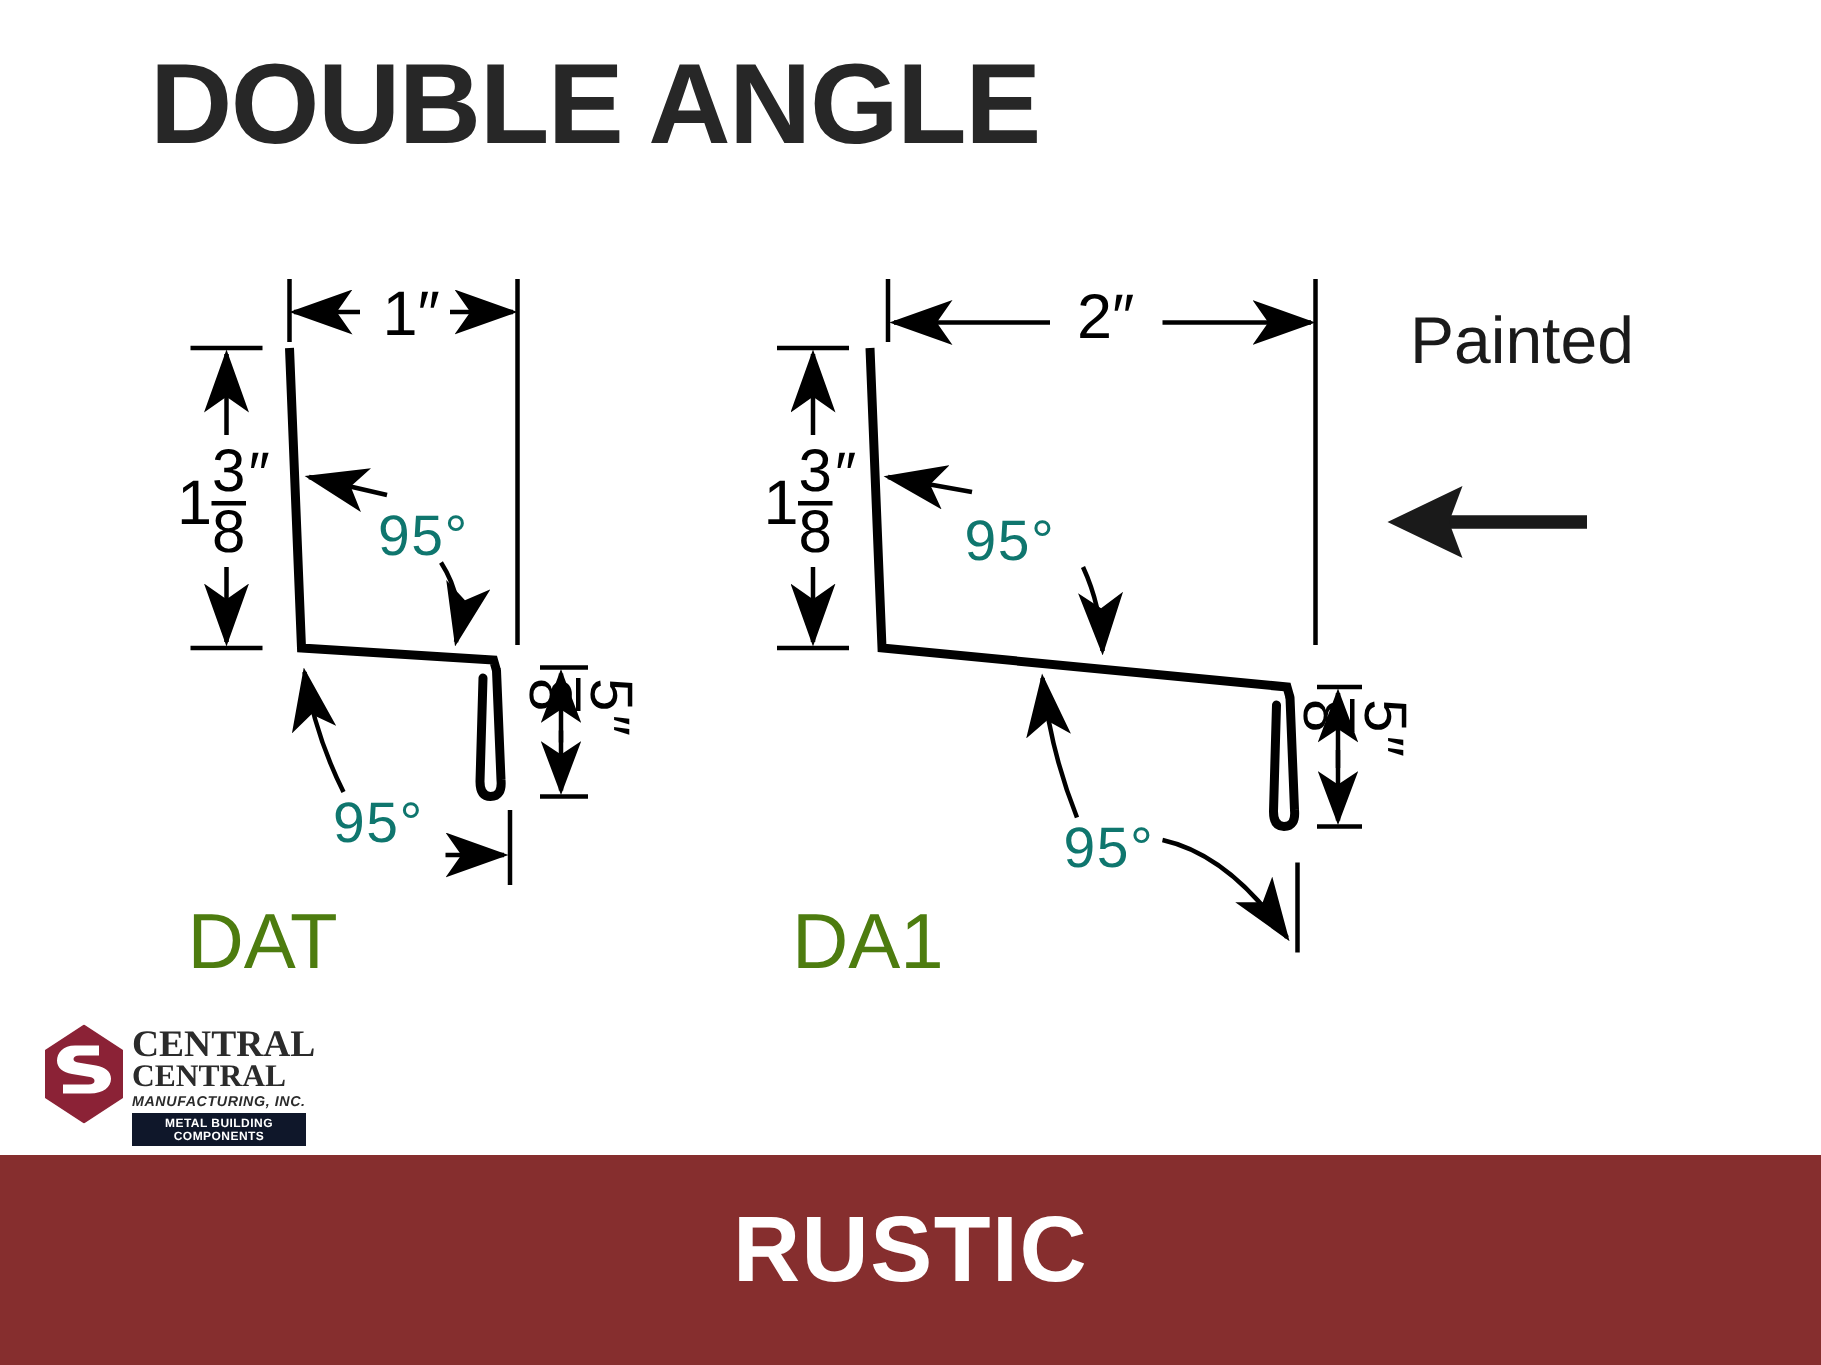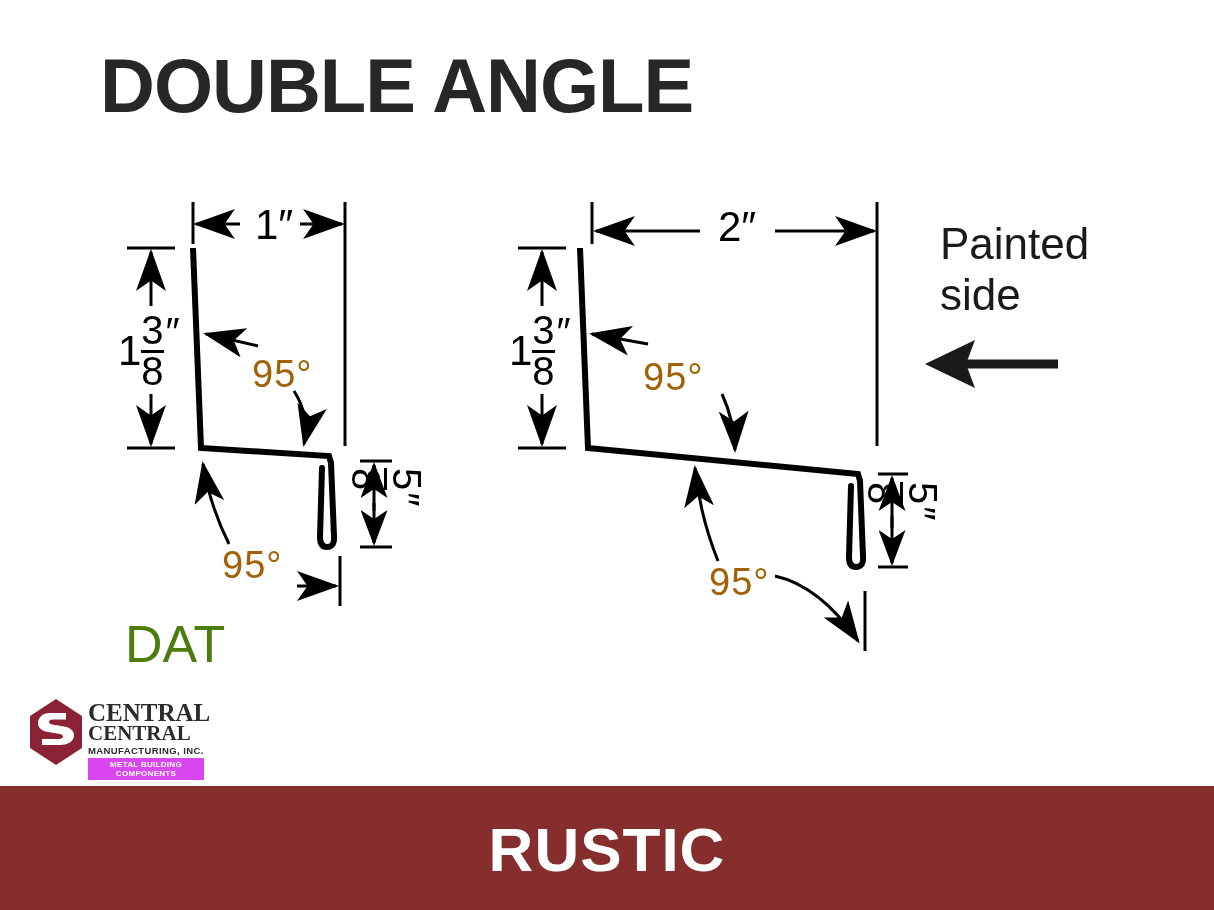--- a/index.html
+++ b/index.html
@@ -3,21 +3,21 @@
 <meta charset="utf-8">
 <style>
   html,body{margin:0;padding:0;}
   body{
     width:1214px;height:910px;
     background:#ffffff;
     font-family:"Liberation Sans", sans-serif;
     overflow:hidden;
     position:relative;
   }
-  #page{position:absolute;inset:0;margin-top:16px;}
+  #page{position:absolute;inset:0;}
 
   .title{
     position:absolute;
     left:100px; top:32px;
     font-size:76px;
     font-weight:bold;
     color:#272727;
     letter-spacing:-1px;
     line-height:1;
     white-space:nowrap;
@@ -78,21 +78,21 @@
   
   .dim-rot{
     position:absolute;
     transform-origin:0 0;
     transform:rotate(90deg);
   }
 
   .angle{
     position:absolute;
     font-size:38px;
-    color:#a16207;
+    color:#0f766e;
     letter-spacing:1px;
     white-space:nowrap;
   }
 
   
   #logo{
     position:absolute;
     left:30px; top:681px;
     width:175px; height:80px;
   }
@@ -109,24 +109,25 @@
   }
   .logo-l1{font-size:25px;}
   .logo-l2{font-size:21px;}
   .logo-l3{
     font-size:9.5px;
     font-weight:bold;
     color:#2b2b2b;
     letter-spacing:0.4px;
     margin-top:2px;
     font-family:"Liberation Sans", sans-serif;
+    font-style:italic;
   }
   .logo-bar{
     margin-top:2px;
-    background:#d946ef;
+    background:#0f172a;
     color:#ffffff;
     font-size:8px;
     font-weight:bold;
     letter-spacing:0.3px;
     text-align:center;
     padding:2px 3px;
     width:110px;
   }
 
   
@@ -269,24 +270,24 @@
 
   <div class="dim dim-rot" style="left:941px; top:466px;">
     <span class="frac"><span class="num">5</span><span class="den">8</span></span><span class="inchmark">″</span>
   </div>
 
   <div class="angle" style="left:643px; top:340px;">95°</div>
   <div class="angle" style="left:709px; top:545px;">95°</div>
 
   <div class="painted-side">
     <div>Painted</div>
-    <div>side</div>
   </div>
 
   <div class="profile-label" id="label-dat">DAT</div>
+  <div class="profile-label" id="label-da1">DA1</div>
 
   <div id="logo">
     <svg class="mark" viewBox="0 0 52 66">
       <polygon points="26,0 52,17 52,49 26,66 0,49 0,17" fill="#8b2236"></polygon>
       <path d="M36,14 L20,14 C12,14 8,19 8,24 C8,29 12,32 18,33 L30,35 C32,35.4 33,36.4 33,37.6 C33,39 31.6,40 29,40 L12,40 L12,46 L30,46 C39,46 44,41.6 44,36.2 C44,31.4 40,28.4 34,27.4 L22,25.4 C20,25 19,24.2 19,23 C19,21.6 20.4,20.6 23,20.6 L36,20.6 Z" fill="#ffffff"></path>
     </svg>
     <div class="wordmark">
       <div class="logo-l1">CENTRAL</div>
       <div class="logo-l2">CENTRAL</div>
       <div class="logo-l3">MANUFACTURING, INC.</div>

